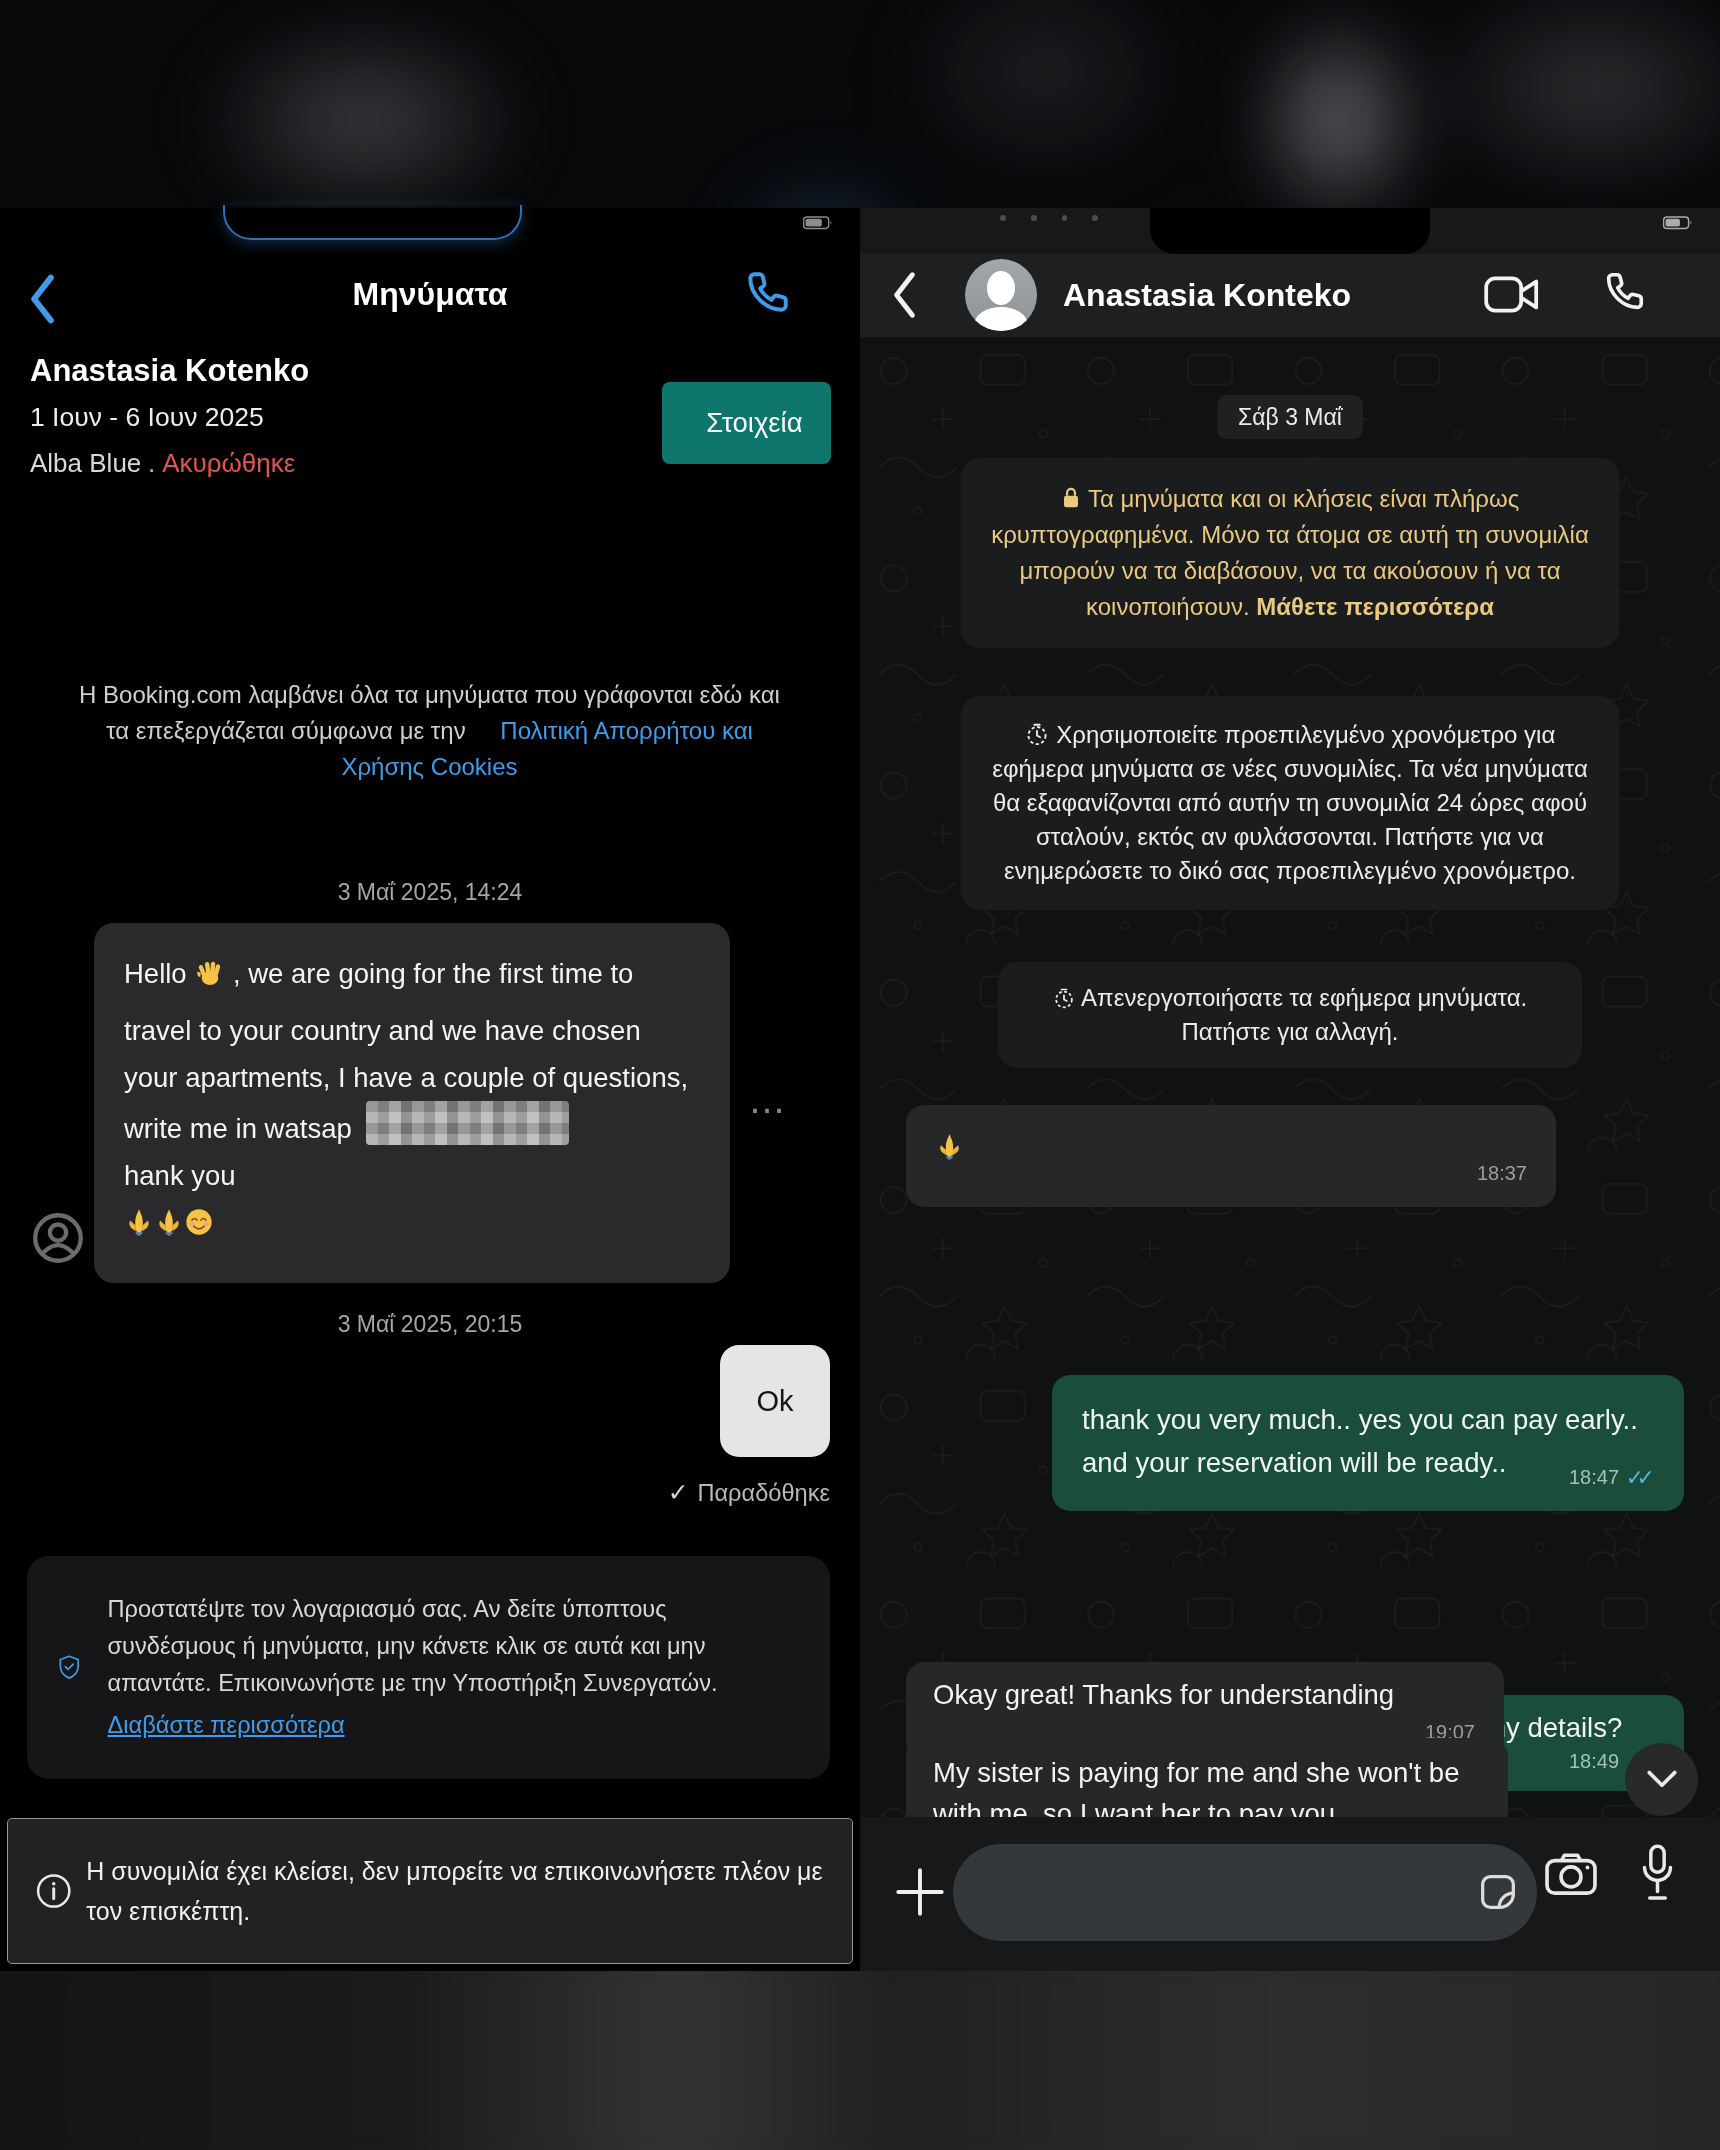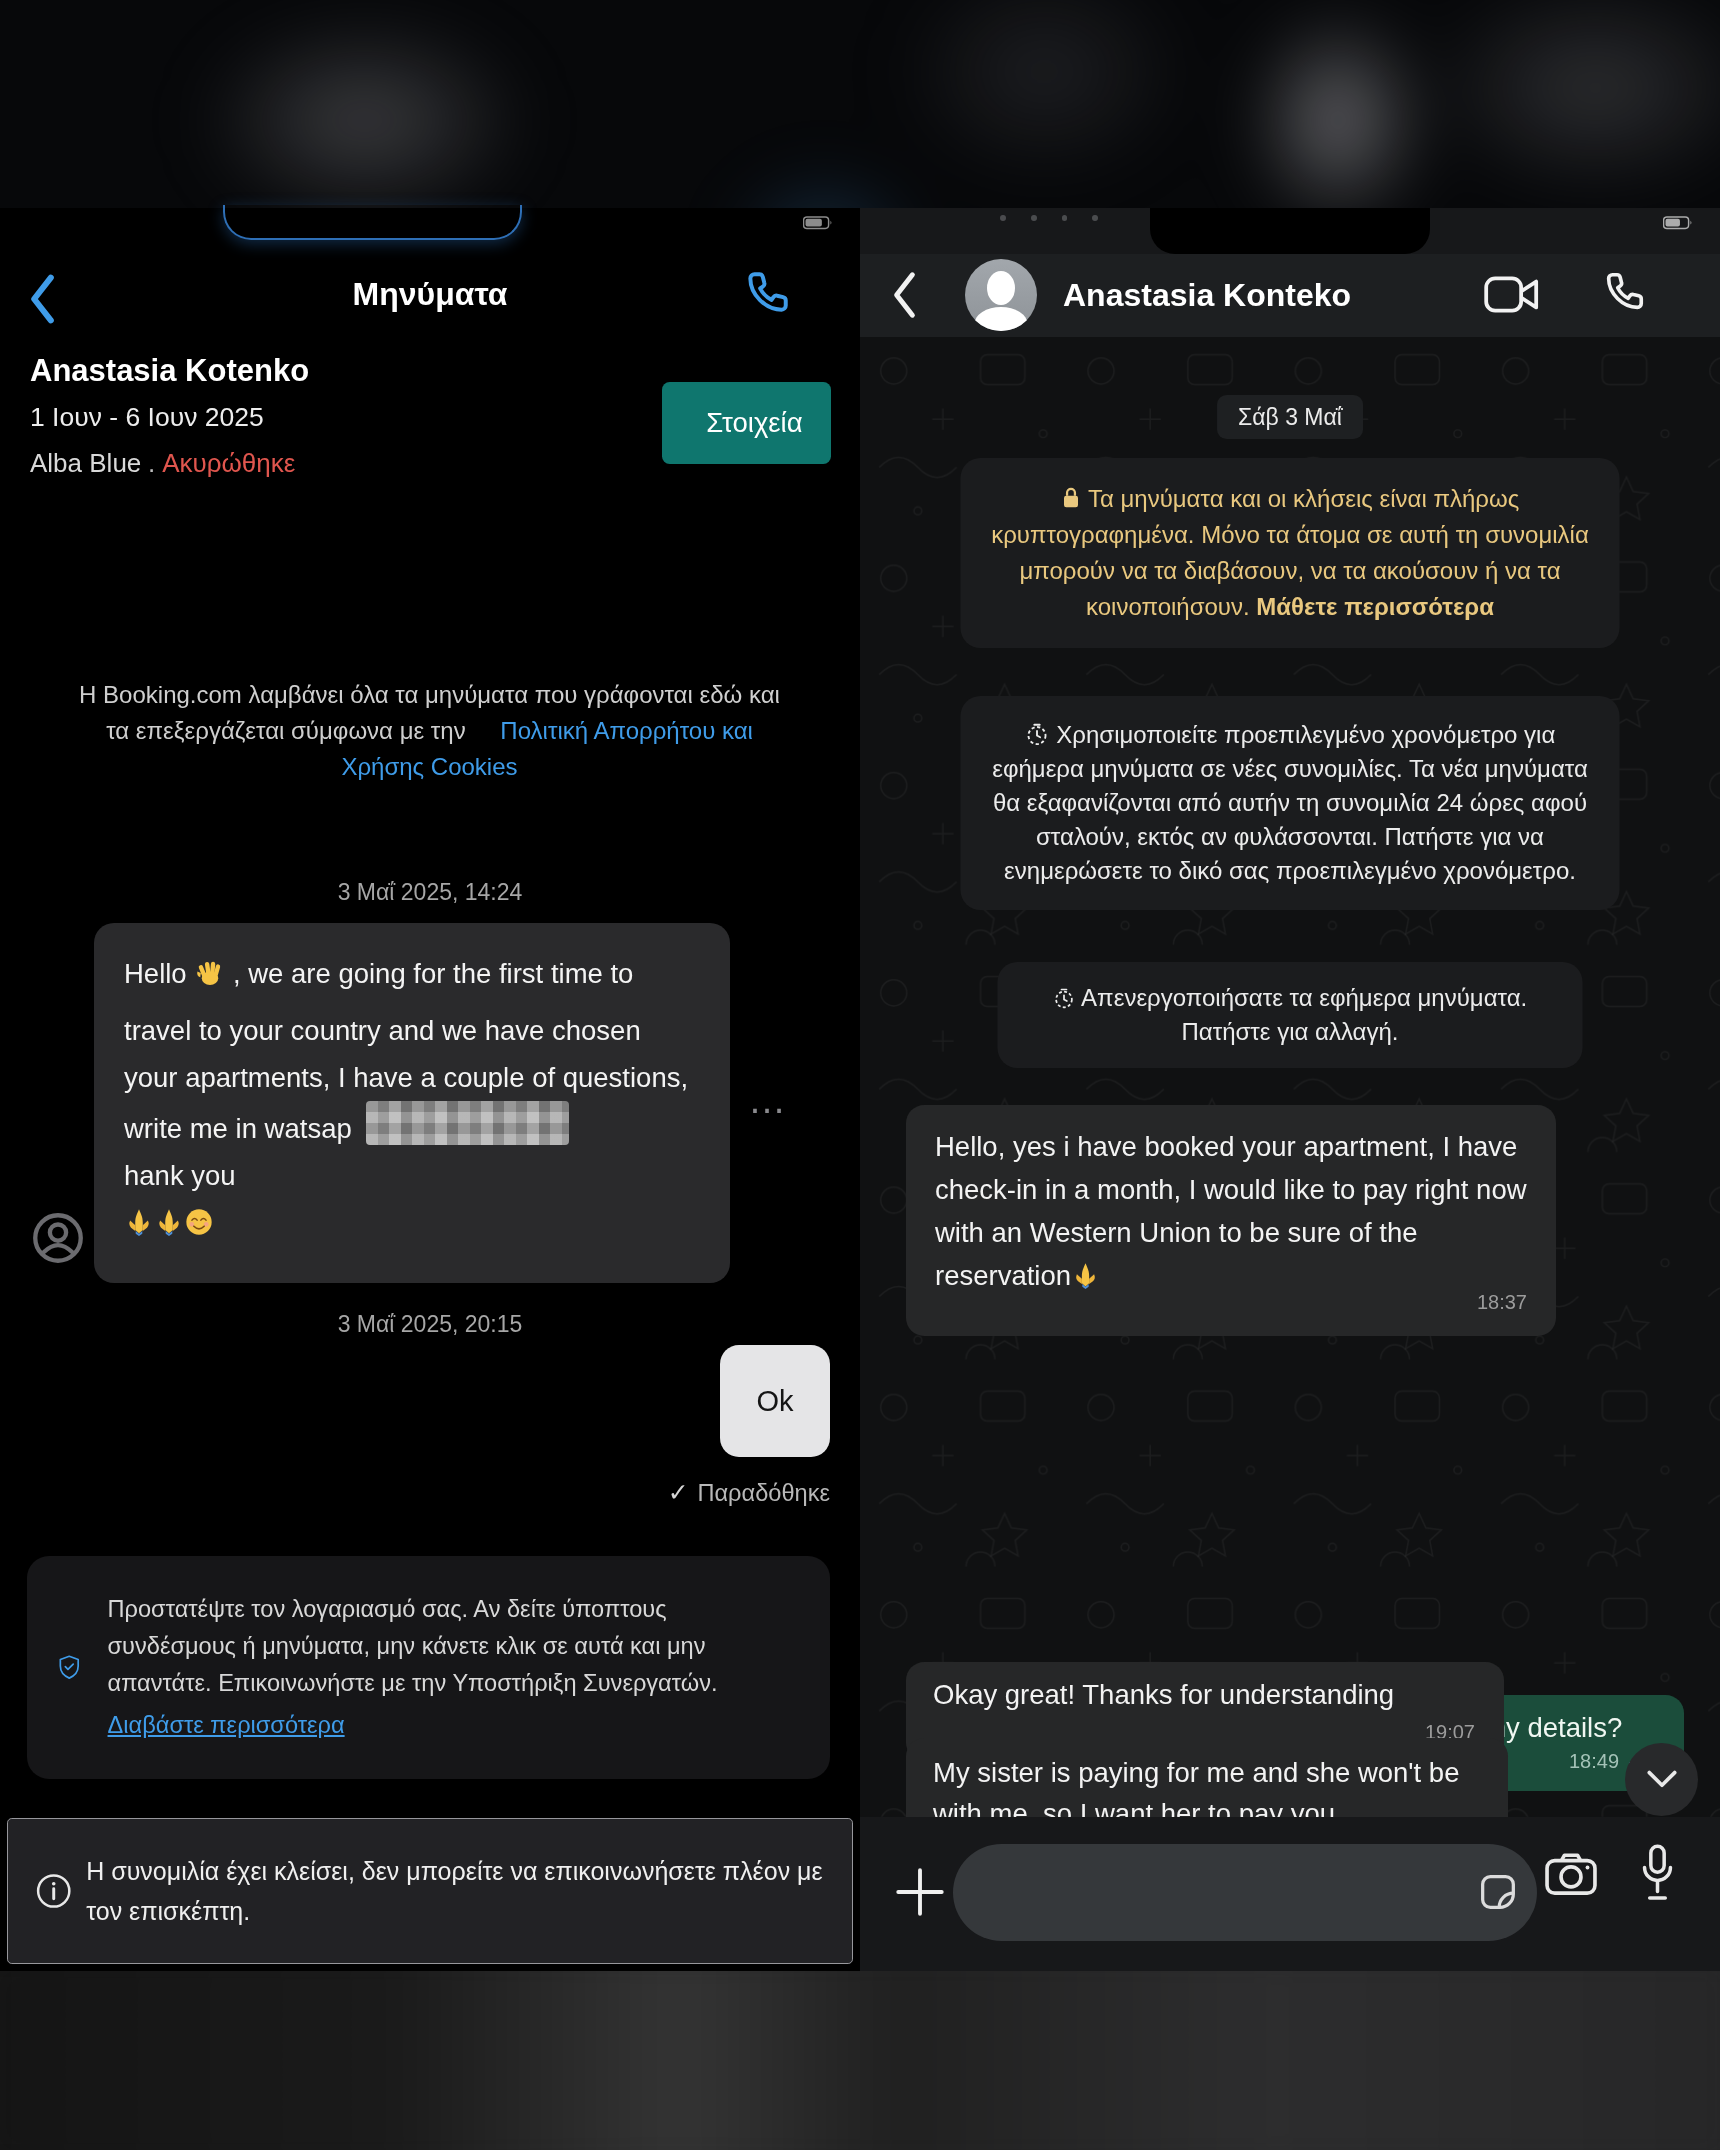--- a/index.html
+++ b/index.html
@@ -259,31 +259,38 @@
 
       <div class="rp-note rp-timer2">
         <span class="emoji" style="vertical-align:-3.9px"><svg width="23" height="23" viewBox="0 0 24 24">
               <circle cx="12" cy="13" r="8.2" fill="none" stroke="#ececec" stroke-width="1.8" stroke-dasharray="3.1 2.4"></circle>
               <path d="M12 13 V8.6 M12 13 l3 1.6 M9.4 2.6 h5.2" stroke="#ececec" stroke-width="1.8" fill="none" stroke-linecap="round"></path>
             </svg></span>
         <span>Απενεργοποιήσατε τα εφήμερα μηνύματα. Πατήστε για αλλαγή.</span>
       </div>
 
       <div class="msg in m1">
-        <span>Hello, yes i have booked your apartment, I have check-in in a month, I would like to pay right now with an Western Union to be sure of the reservation</span><span class="emoji"><svg width="29" height="29" viewBox="0 0 64 64">
+        <span class="emoji"><svg width="29" height="29" viewBox="0 0 64 64">
               <path d="M32 5 C28 15 24 21 24 33 L24 49 L32 56 L40 49 L40 33 C40 21 36 15 32 5 Z" fill="#f6c445"></path>
               <path d="M24 39 L13 29 q-4 9 2 15 l9 7 Z" fill="#eeb53a"></path>
               <path d="M40 39 L51 29 q4 9 -2 15 l-9 7 Z" fill="#eeb53a"></path>
               <path d="M25 51 L32 57 L39 51 L39 57 L32 62 L25 57 Z" fill="#4f8fd6"></path>
             </svg></span><span class="emoji-data">🙏</span>
         <span class="meta">
             <span>18:37</span>
           </span>
       </div>
 
+      <div class="msg out m2">
+        <span>thank you very much.. yes you can pay early.. and your reservation will be ready..</span>
+        <span class="meta">
+            <span>18:47</span>
+            <span class="checks">✓✓</span>
+          </span>
+      </div>
 
       <div class="msg out m4">
         <span>Do you want me to send you my details?</span>
         <span class="meta">
             <span>18:49</span>
             <span class="checks">✓✓</span>
           </span>
       </div>
 
       <div class="msg in" style="top:1325px;width:598px;padding:15.4px 27px 48px;line-height:36px;">

